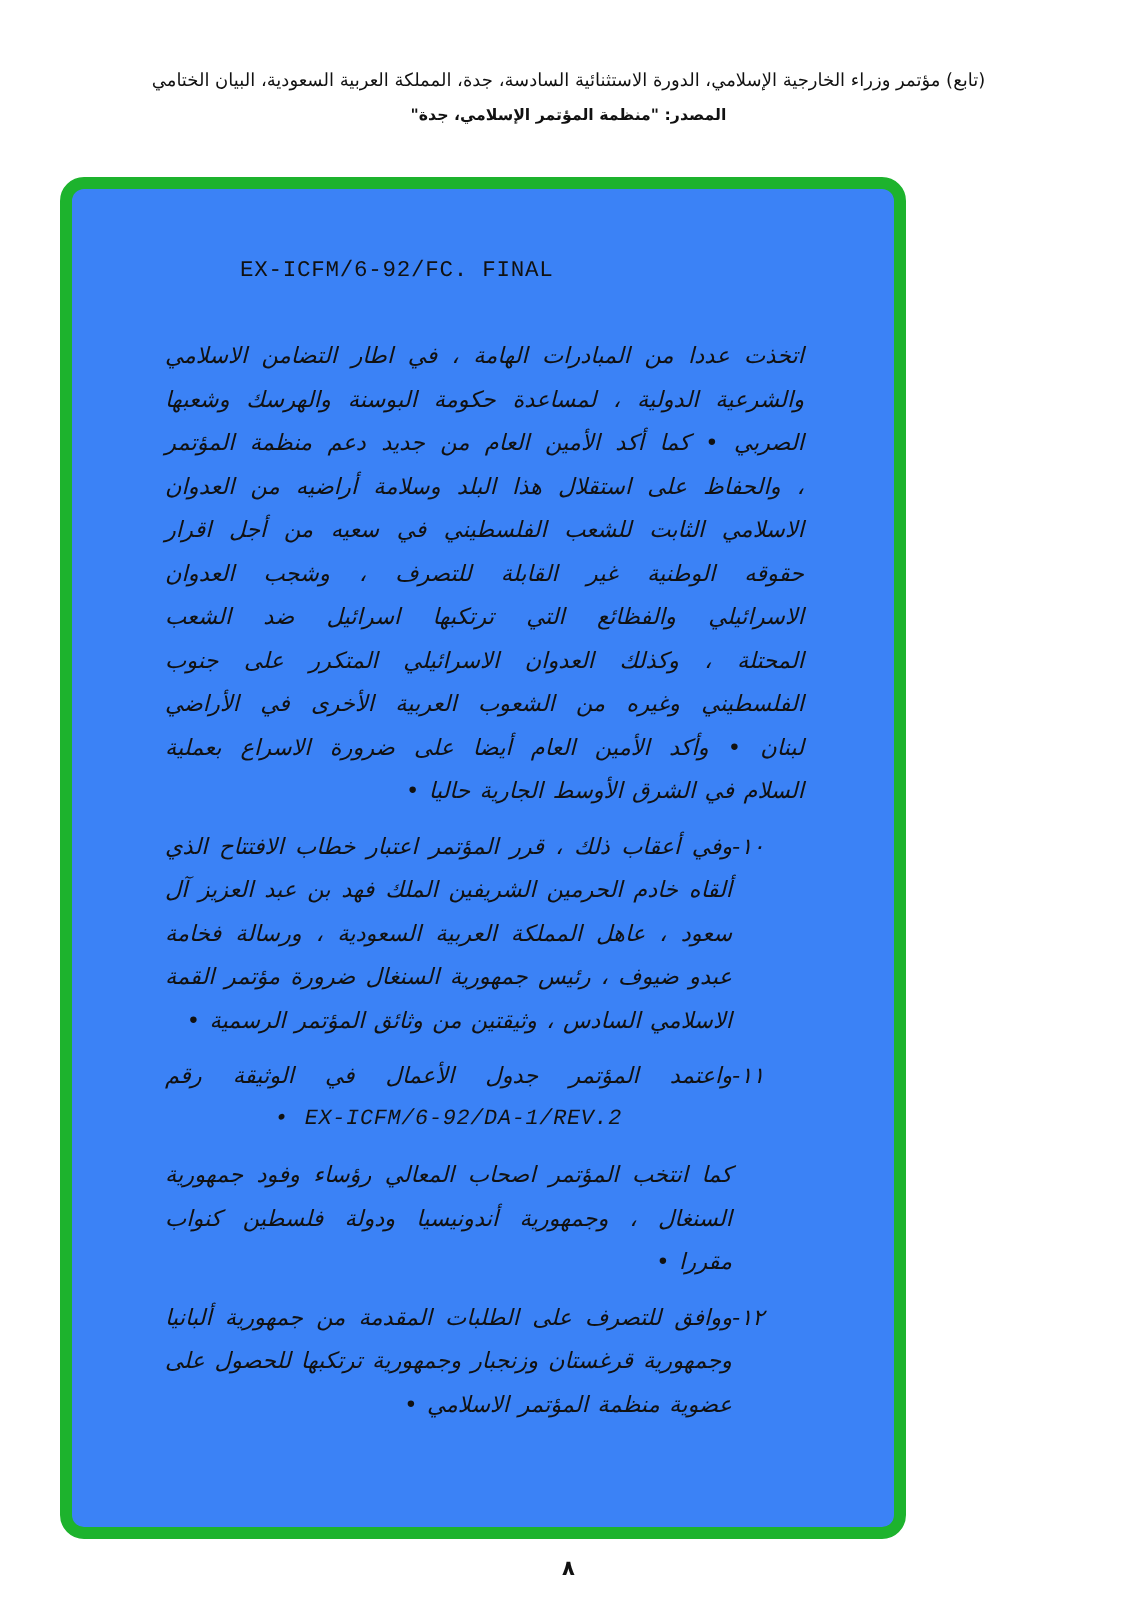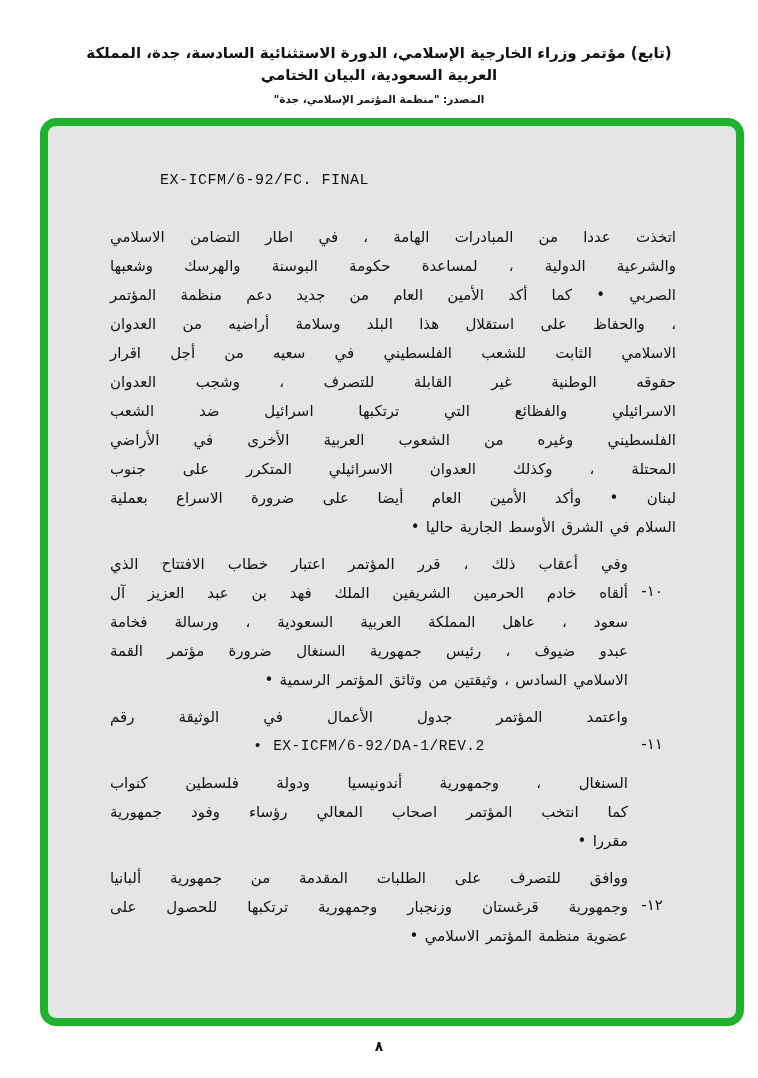--- a/index.html
+++ b/index.html
@@ -10,59 +10,60 @@
     font-family: "DejaVu Sans", sans-serif;
     color: #111;
     overflow: hidden;
   }
   
   .page-header {
     position: absolute; top: 42px; left: 0; right: 0;
     text-align: center; direction: rtl;
   }
   .page-title {
-    font-size: 15px; font-weight: bold; line-height: 22px;
+    font-size: 12px; font-weight: normal; line-height: 22px;
     padding: 0 70px;
   }
   .source-line {
     margin-top: 7px;
     font-size: 10.5px; font-weight: bold;
   }
   
   .document-frame {
     position: absolute;
     left: 40px; top: 118px;
-    width: 704px; height: 908px;
+    width: 564px; height: 908px;
     border: 8px solid #1db32d;
     border-radius: 16px;
-    background: #e5e5e5;
+    background: #3b82f6;
   }
   .frame-inner {
     position: absolute; inset: 0;
     padding: 0 60px 0 62px;
   }
   .document-reference {
     margin-top: 46px;
     margin-bottom: 34px;
     direction: ltr; text-align: left;
     padding-left: 50px;
     font-family: "Liberation Mono", "DejaVu Sans Mono", monospace;
     font-size: 15px; letter-spacing: 0.5px;
     white-space: pre;
   }
   
   .doc-body {
     direction: rtl;
     font-size: 15px;
     line-height: 29px;
     word-spacing: 1.5px;
+    font-style: italic;
   }
   .para { display: flex; }
   .para + .para { margin-top: 8px; }
-  .marker { flex: 0 0 48px; width: 48px; text-align: center; margin-top: 27px; }
+  .marker { flex: 0 0 48px; width: 48px; text-align: left; }
   .lines { flex: 1 1 auto; min-width: 0; }
   .line { text-align: justify; text-align-last: justify; }
   .line.e { text-align: right; text-align-last: right; }
   .line.c {
     text-align-last: center;
     font-family: "Liberation Mono", "DejaVu Sans Mono", monospace;
     font-size: 14.5px; letter-spacing: 0.5px;
   }
   
   .page-number {
@@ -85,22 +86,22 @@
     <div class="doc-body">
         <div class="para">
           <div class="lines">
             <div class="line j">اتخذت عددا من المبادرات الهامة ، في اطار التضامن الاسلامي</div>
             <div class="line j">والشرعية الدولية ، لمساعدة حكومة البوسنة والهرسك وشعبها</div>
             <div class="line j">الصربي • كما أكد الأمين العام من جديد دعم منظمة المؤتمر</div>
             <div class="line j">، والحفاظ على استقلال هذا البلد وسلامة أراضيه من العدوان</div>
             <div class="line j">الاسلامي الثابت للشعب الفلسطيني في سعيه من أجل اقرار</div>
             <div class="line j">حقوقه الوطنية غير القابلة للتصرف ، وشجب العدوان</div>
             <div class="line j">الاسرائيلي والفظائع التي ترتكبها اسرائيل ضد الشعب</div>
+            <div class="line j">المحتلة ، وكذلك العدوان الاسرائيلي المتكرر على جنوب</div>
             <div class="line j">الفلسطيني وغيره من الشعوب العربية الأخرى في الأراضي</div>
-            <div class="line j">المحتلة ، وكذلك العدوان الاسرائيلي المتكرر على جنوب</div>
             <div class="line j">لبنان • وأكد الأمين العام أيضا على ضرورة الاسراع بعملية</div>
             <div class="line e">السلام في الشرق الأوسط الجارية حاليا •</div>
           </div>
         </div>
         <div class="para">
           <span class="marker">١٠-</span>
           <div class="lines">
             <div class="line j">وفي أعقاب ذلك ، قرر المؤتمر اعتبار خطاب الافتتاح الذي</div>
             <div class="line j">ألقاه خادم الحرمين الشريفين الملك فهد بن عبد العزيز آل</div>
             <div class="line j">سعود ، عاهل المملكة العربية السعودية ، ورسالة فخامة</div>
@@ -111,22 +112,22 @@
         <div class="para">
           <span class="marker">١١-</span>
           <div class="lines">
             <div class="line j">واعتمد المؤتمر جدول الأعمال في الوثيقة رقم</div>
             <div class="line c">EX-ICFM/6-92/DA-1/REV.2 •</div>
           </div>
         </div>
         <div class="para">
           <span class="marker"></span>
           <div class="lines">
+            <div class="line j">كما انتخب المؤتمر اصحاب المعالي رؤساء وفود جمهورية</div>
             <div class="line j">السنغال ، وجمهورية أندونيسيا ودولة فلسطين كنواب</div>
-            <div class="line j">كما انتخب المؤتمر اصحاب المعالي رؤساء وفود جمهورية</div>
             <div class="line e">مقررا •</div>
           </div>
         </div>
         <div class="para">
           <span class="marker">١٢-</span>
           <div class="lines">
             <div class="line j">ووافق للتصرف على الطلبات المقدمة من جمهورية ألبانيا</div>
             <div class="line j">وجمهورية قرغستان وزنجبار وجمهورية ترتكبها للحصول على</div>
             <div class="line e">عضوية منظمة المؤتمر الاسلامي •</div>
           </div>

